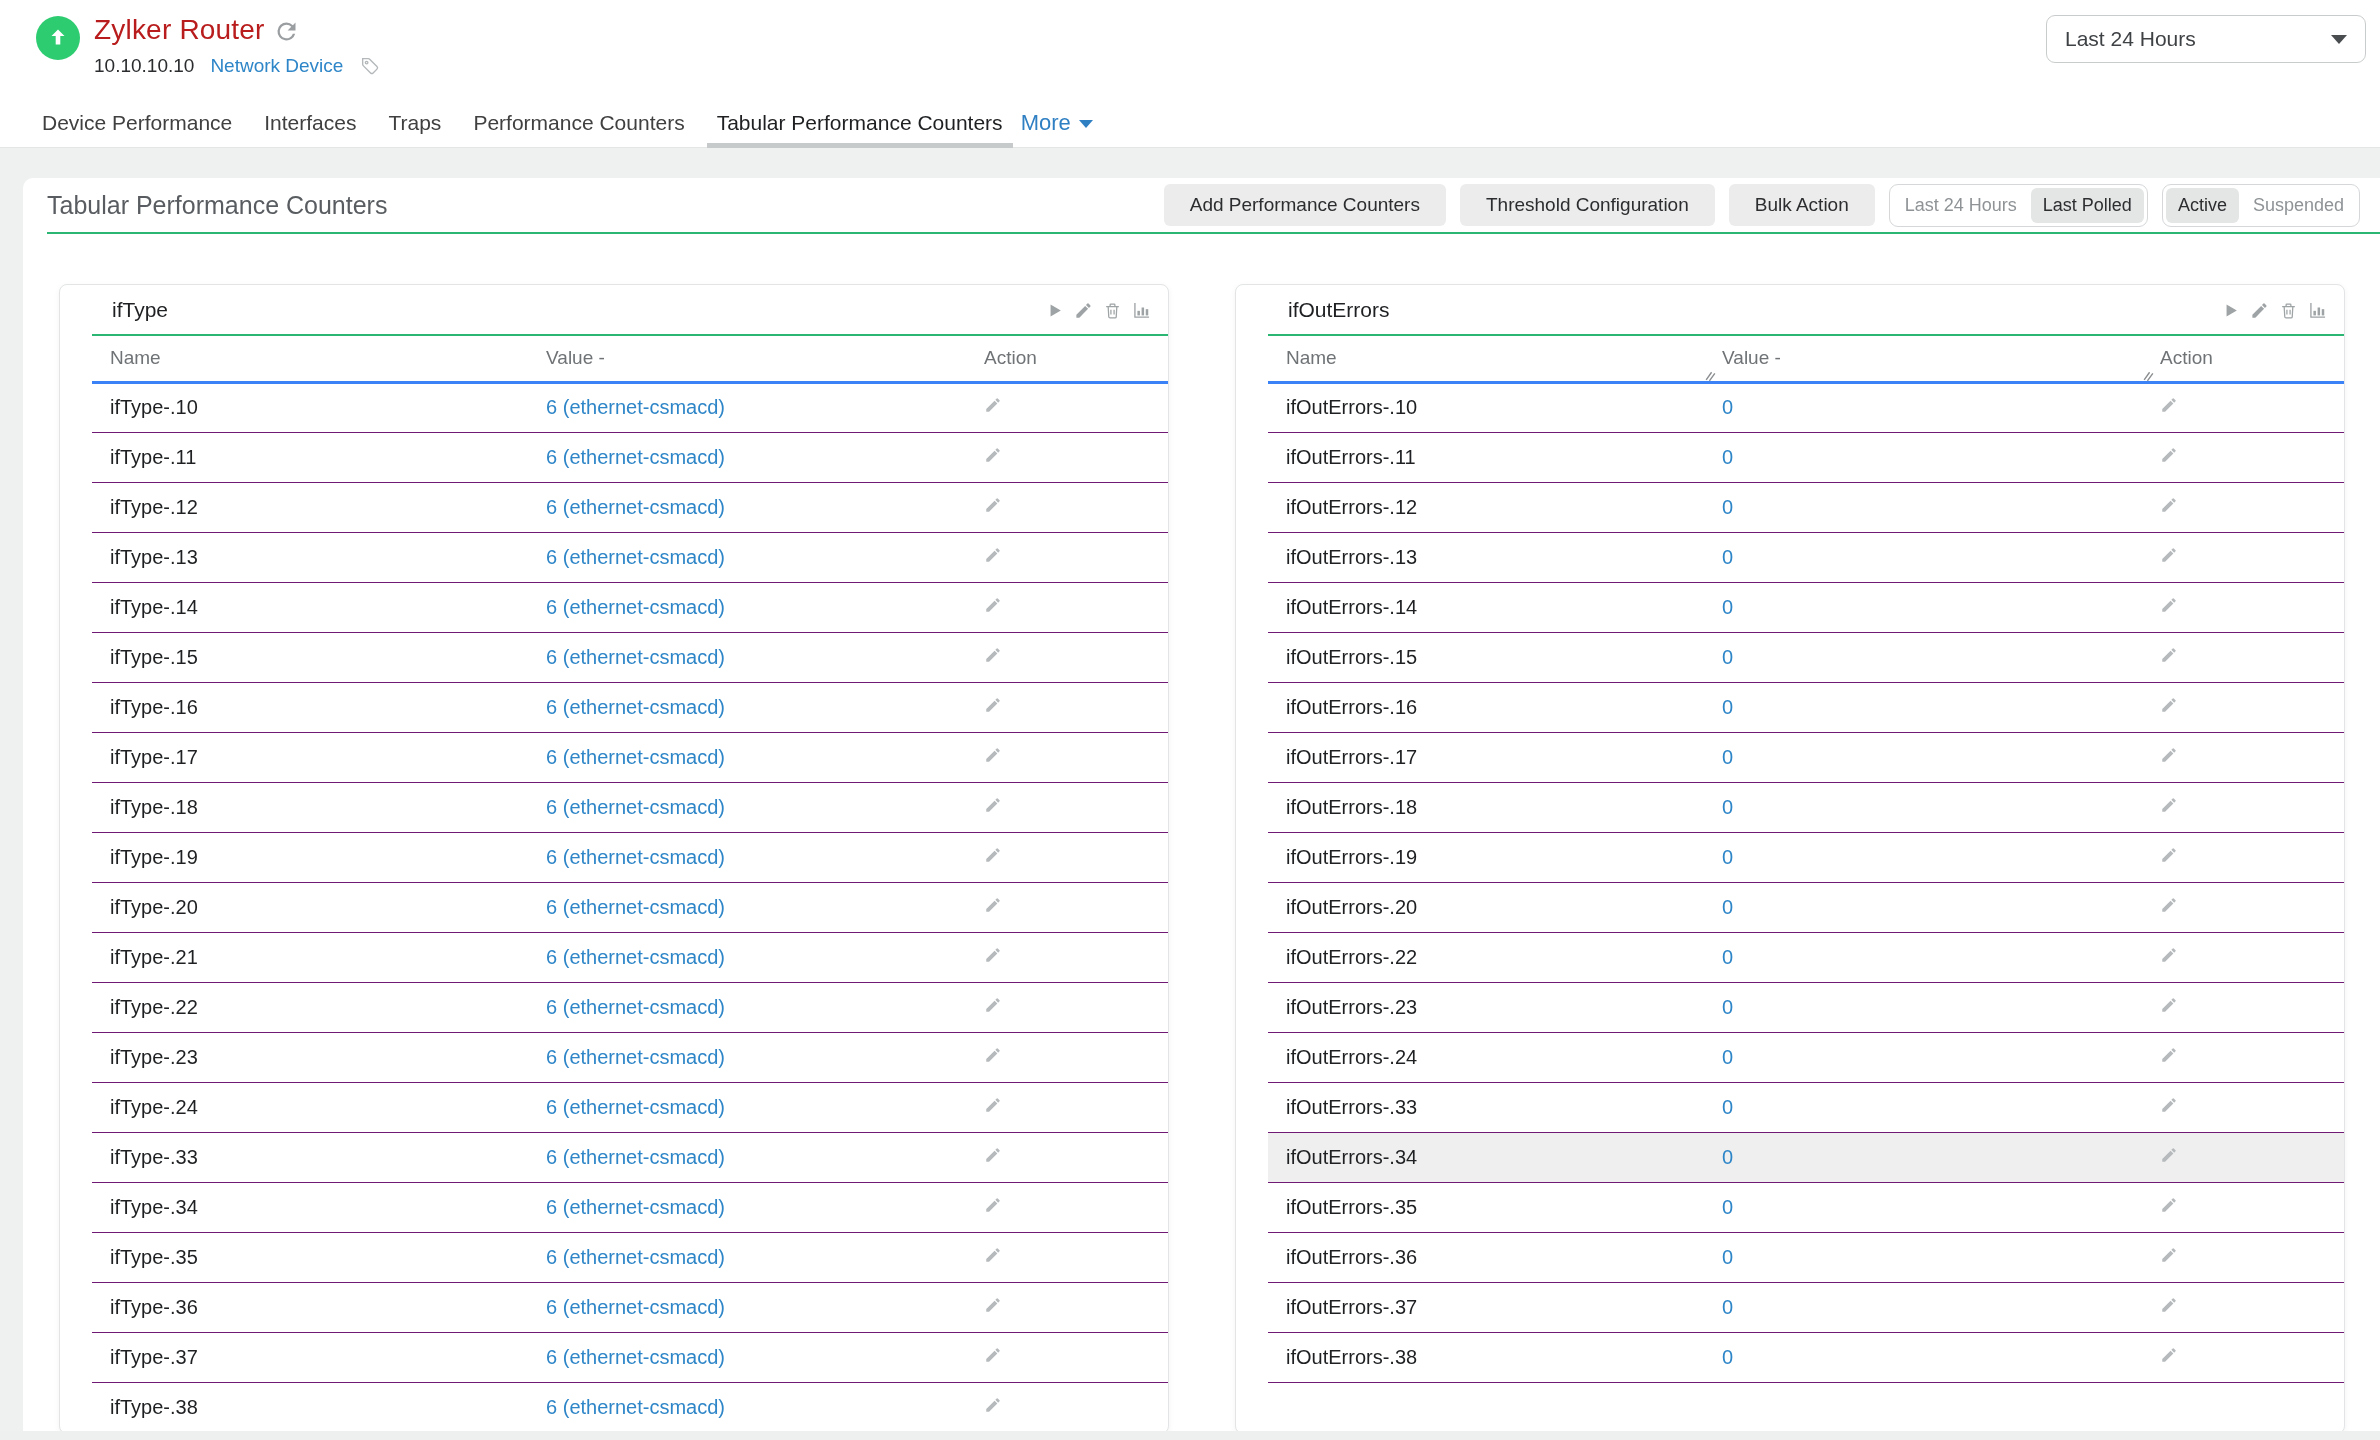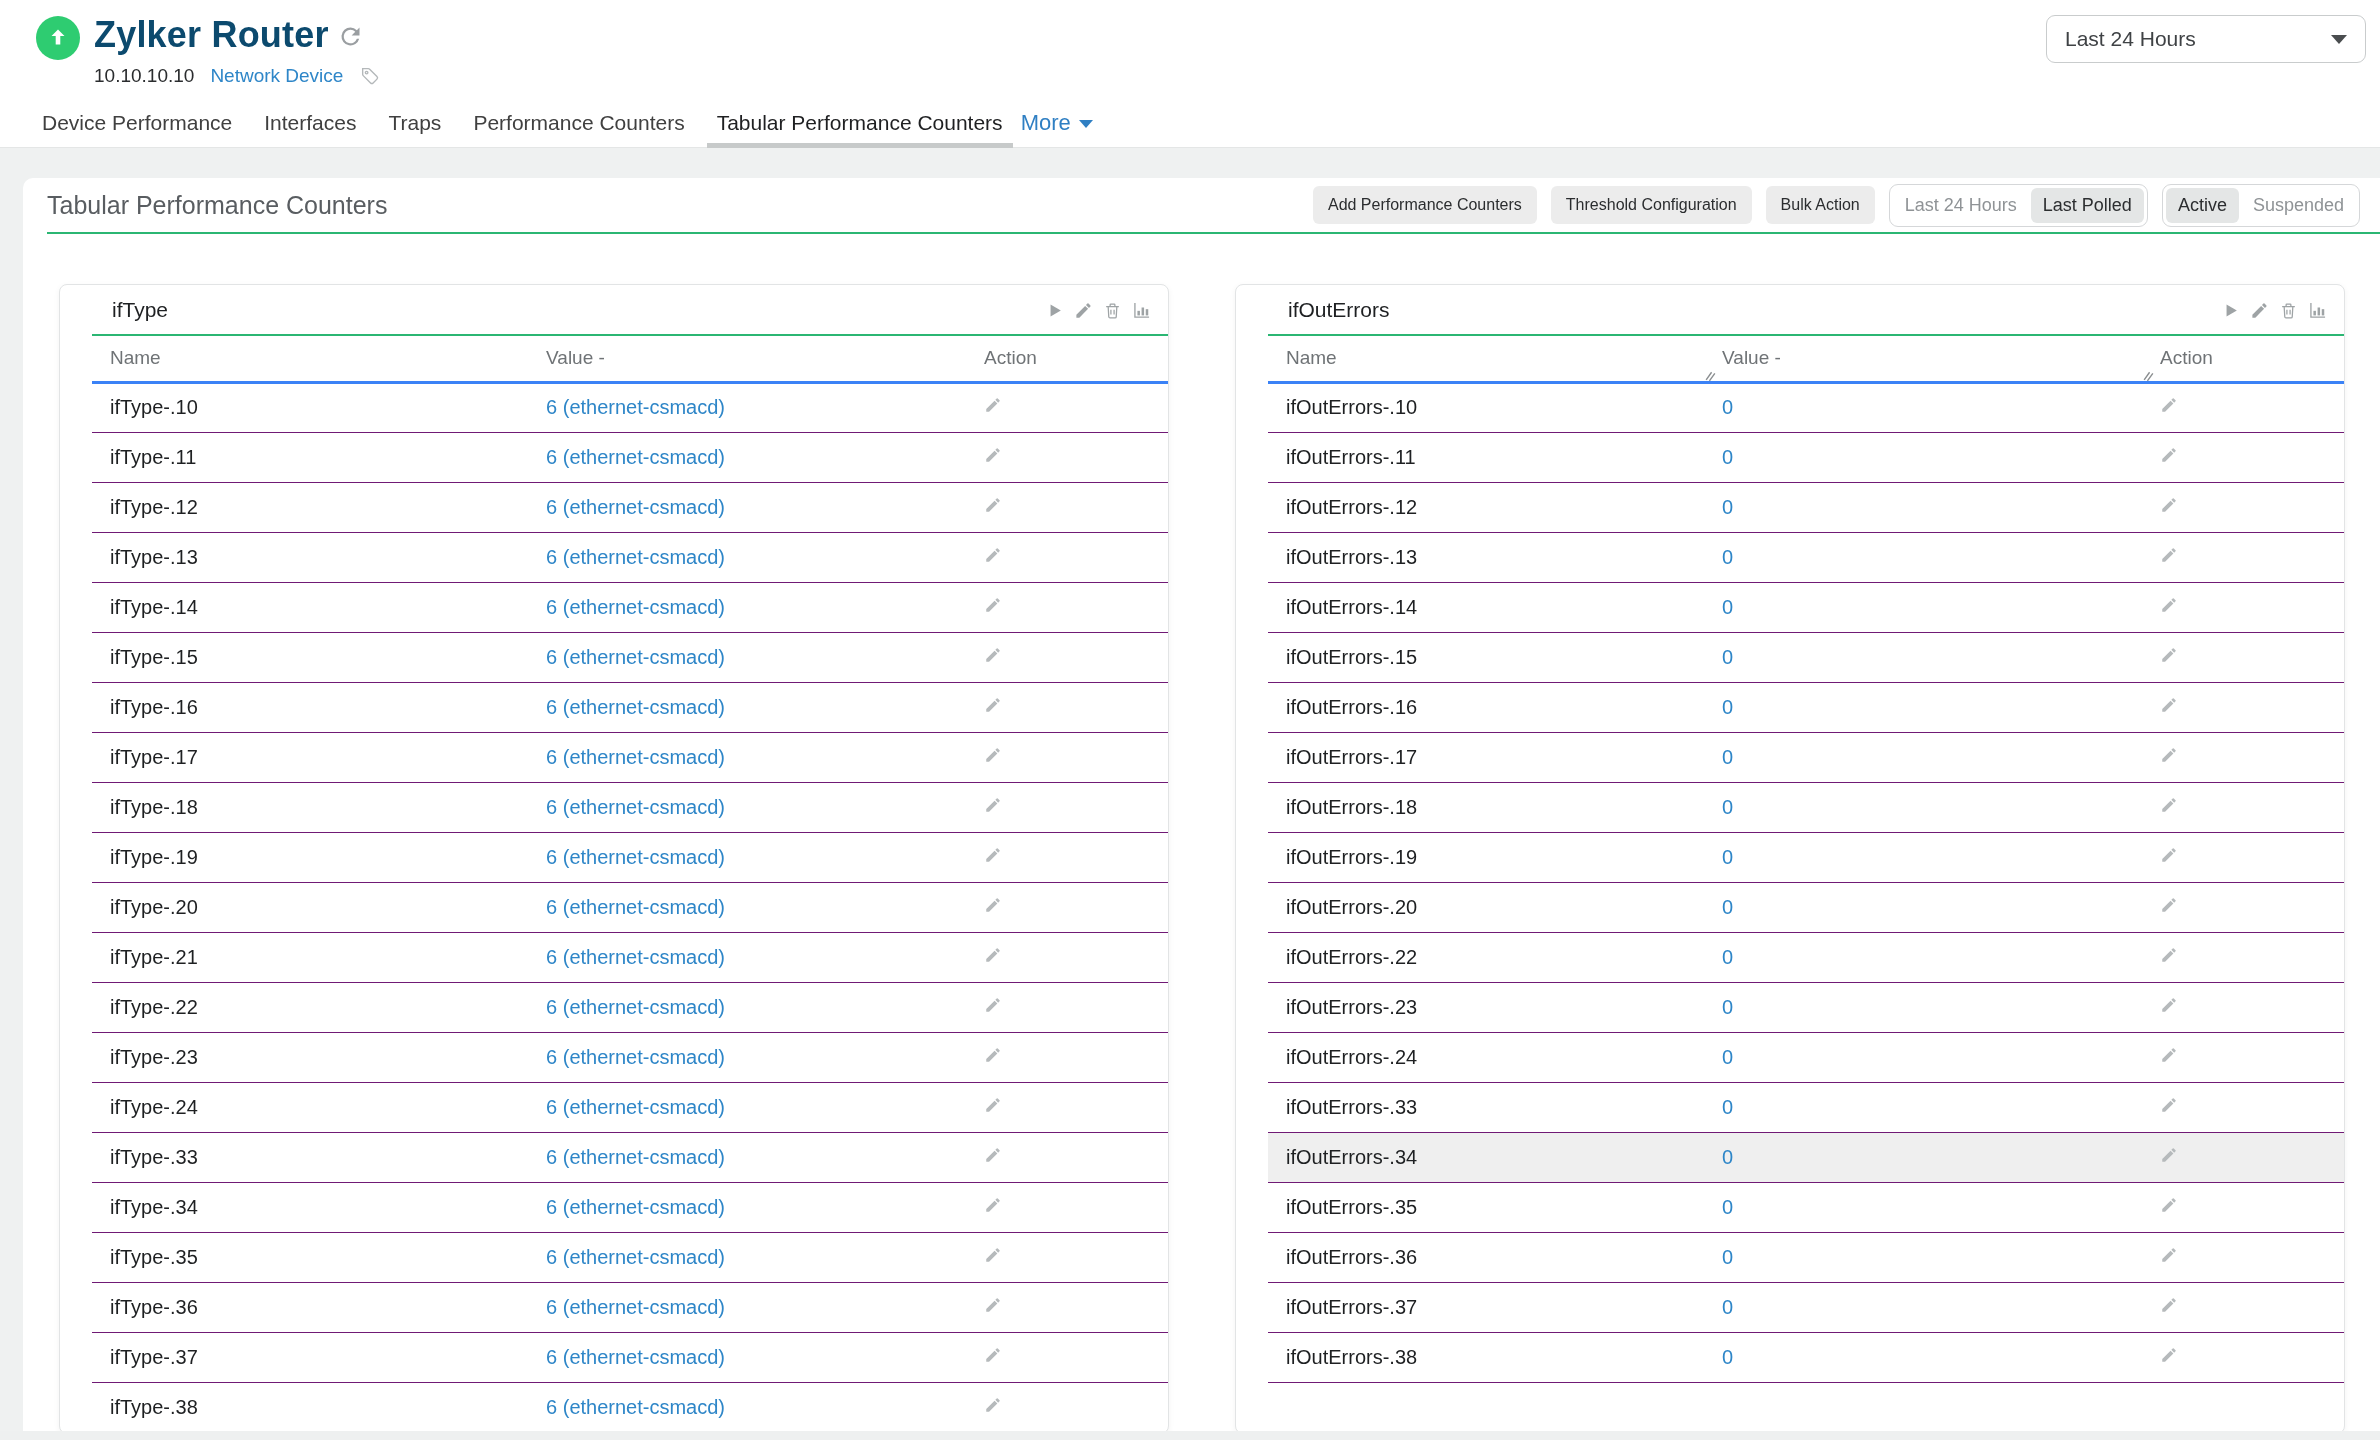--- a/index.html
+++ b/index.html
@@ -5,21 +5,21 @@
   * { margin:0; padding:0; box-sizing:border-box; }
   html,body { width:2380px; height:1440px; overflow:hidden; background:#fff;
     font-family:"Liberation Sans", sans-serif; color:#222; }
 
   
   .topbar { position:relative; height:98px; background:#fff; padding:14px 0 0 36px; }
   .device-block { display:flex; align-items:flex-start; gap:14px; }
   .status-circle { width:44px; height:44px; border-radius:50%; background:var(--status-green,#2ecc71);
     display:flex; align-items:center; justify-content:center; margin-top:2px; }
   .name-row { display:flex; align-items:center; gap:8px; }
-  .name-row h1 { font-size:36px; font-weight:700; color:#0c4a6e; letter-spacing:.2px; }
+  .name-row h1 { font-size:28px; font-weight:400; color:#b91c1c; letter-spacing:.2px; }
   .refresh { color:#9a9ea1; display:inline-flex; margin-top:2px; }
   .meta-row { display:flex; align-items:center; gap:16px; margin-top:9px; }
   .meta-row .ip { font-size:19px; color:#2a2c2e; }
   .meta-row a { font-size:19px; color:var(--link-blue,#2e86c8); text-decoration:none; }
   .tagicon { color:#b4b8ba; display:inline-flex; transform:rotate(0deg); }
   .time-select { position:absolute; top:15px; right:14px; width:320px; height:48px;
     border:1px solid #c9cccd; border-radius:9px; background:#fff; display:flex;
     align-items:center; justify-content:space-between; padding:0 18px; cursor:pointer; }
   .time-select .lbl { font-size:21px; color:#3f4245; }
   .caret-dark { width:0; height:0; border-left:8px solid transparent; border-right:8px solid transparent;
@@ -39,22 +39,22 @@
   .caret-blue { width:0; height:0; border-left:7px solid transparent; border-right:7px solid transparent;
     border-top:8px solid var(--more-blue,#2f7fc3); margin-top:3px; }
 
   
   .content-bg { background:#eff1f1; height:calc(1440px - 148px); padding-top:30px; }
   .card { margin-left:23px; background:#fff; border-radius:10px 0 0 0; height:100%; }
   .card-head { margin-left:24px; padding-right:20px; height:56px; display:flex;
     align-items:center; justify-content:space-between; border-bottom:2px solid var(--accent-green,#2bb673); }
   .card-head h2 { font-size:25px; font-weight:400; color:#595d61; }
   .head-actions { display:flex; align-items:center; gap:14px; }
-  .btn { font-family:inherit; font-size:16px; color:#2b2d2f; background:#ececec; border:none;
-    border-radius:6px; padding:10px 15px; cursor:pointer; white-space:nowrap; }
+  .btn { font-family:inherit; font-size:19px; color:#2b2d2f; background:#ececec; border:none;
+    border-radius:6px; padding:10px 26px; cursor:pointer; white-space:nowrap; }
   .seg { display:flex; gap:2px; border:1px solid #d5d7d9; border-radius:9px; background:#fff; padding:3px; }
   .seg-opt { font-size:18px; color:#8f9396; padding:7px 12px; border-radius:6px; cursor:pointer; white-space:nowrap; }
   .seg-opt.selected { background:#e4e6e6; color:#2c2e30; }
 
   
   .panels { display:flex; gap:66px; padding:50px 35px 0 36px; }
   .panel { flex:1; background:#fff; border:1px solid #e2e4e5; border-radius:8px;
     box-shadow:0 2px 6px rgba(0,0,0,0.05); overflow:hidden;padding-left:32px; }
   .panel-head { display:flex; align-items:center; justify-content:space-between;
     padding:13px 16px 12px 20px; border-bottom:2px solid var(--accent-green,#2bb673); }

